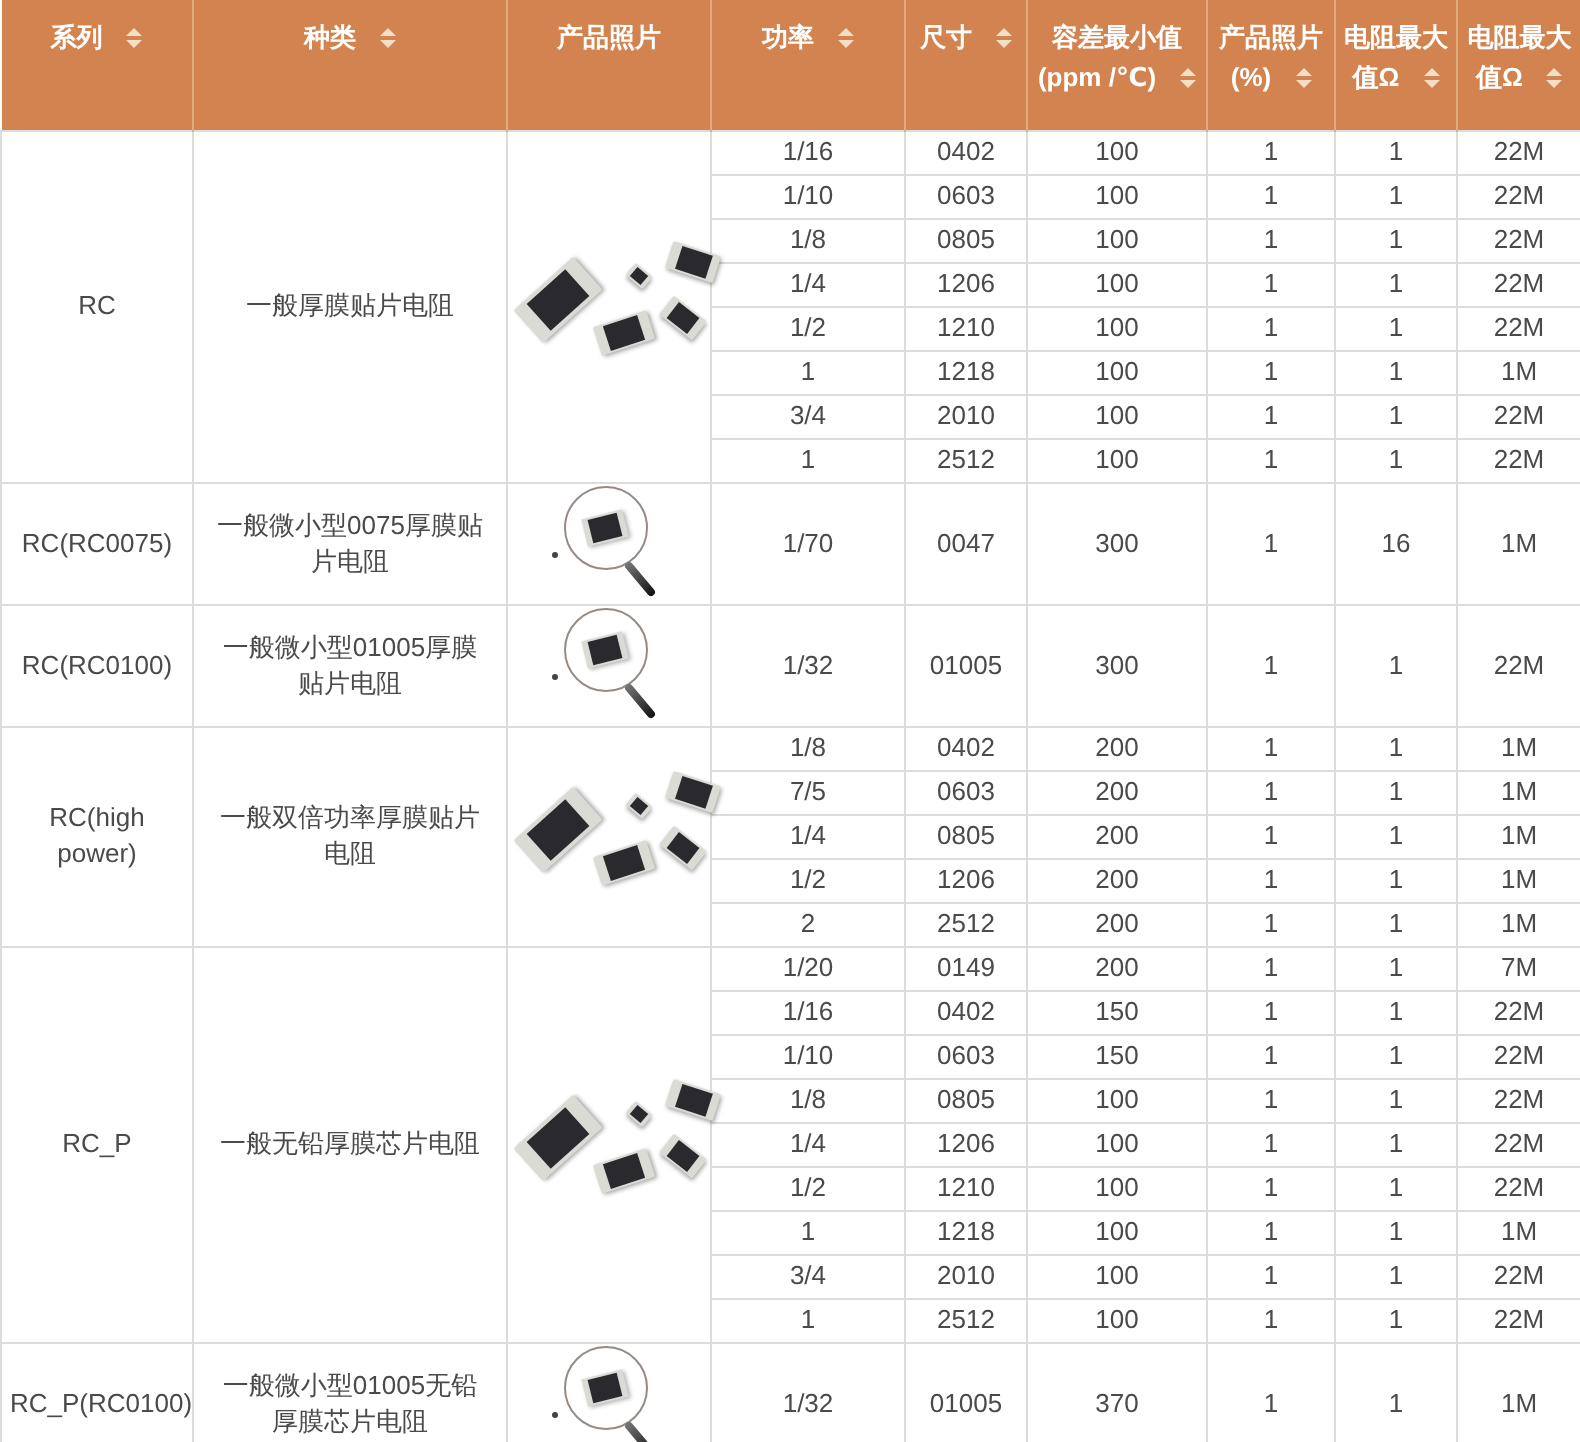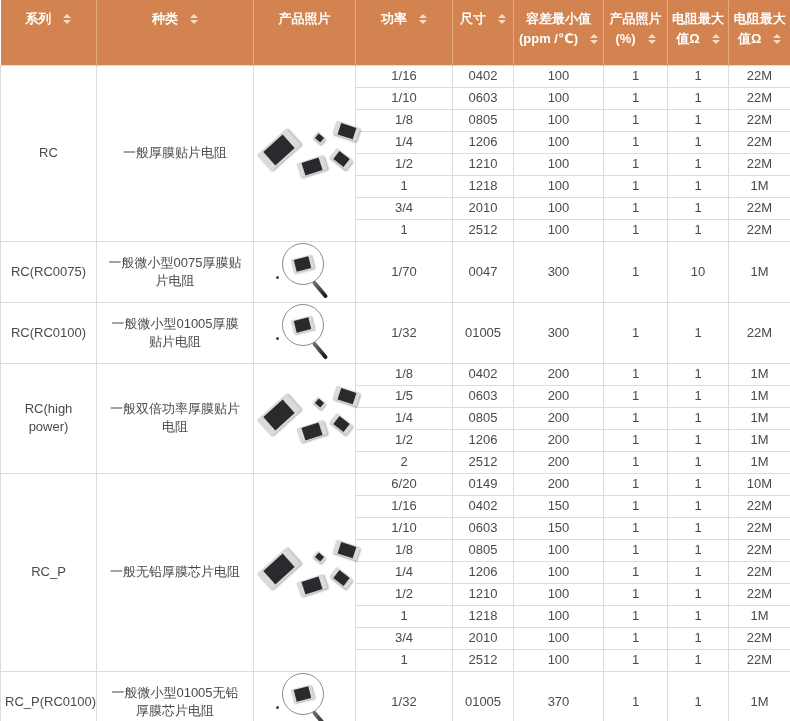--- a/index.html
+++ b/index.html
@@ -181,21 +181,21 @@
                 <span class="chipm"></span>
               </span>
               <span class="mag-handle"></span>
               <span class="mag-dot"></span>
             </div>
           </td>
           <td>1/70</td>
           <td>0047</td>
           <td>300</td>
           <td>1</td>
-          <td>10</td>
+          <td>16</td>
           <td>1M</td>
         </tr>
         <tr class="tall">
           <td rowspan="1" class="series-cell">RC(RC0100)</td>
           <td rowspan="1" class="type-cell">一般微小型01005厚膜贴片电阻</td>
           <td rowspan="1" class="photo-cell">
             <div class="mag">
               <span class="mag-circle">
                 <span class="chipm"></span>
               </span>
@@ -223,21 +223,21 @@
             </div>
           </td>
           <td>1/8</td>
           <td>0402</td>
           <td>200</td>
           <td>1</td>
           <td>1</td>
           <td>1M</td>
         </tr>
         <tr>
-          <td>1/5</td>
+          <td>7/5</td>
           <td>0603</td>
           <td>200</td>
           <td>1</td>
           <td>1</td>
           <td>1M</td>
         </tr>
         <tr>
           <td>1/4</td>
           <td>0805</td>
           <td>200</td>
@@ -266,26 +266,26 @@
           <td rowspan="9" class="type-cell">一般无铅厚膜芯片电阻</td>
           <td rowspan="9" class="photo-cell">
             <div class="photo-chips">
               <span class="chip c1"></span>
               <span class="chip c2"></span>
               <span class="chip c3"></span>
               <span class="chip c4"></span>
               <span class="chip c5"></span>
             </div>
           </td>
-          <td>6/20</td>
+          <td>1/20</td>
           <td>0149</td>
           <td>200</td>
           <td>1</td>
           <td>1</td>
-          <td>10M</td>
+          <td>7M</td>
         </tr>
         <tr>
           <td>1/16</td>
           <td>0402</td>
           <td>150</td>
           <td>1</td>
           <td>1</td>
           <td>22M</td>
         </tr>
         <tr>

